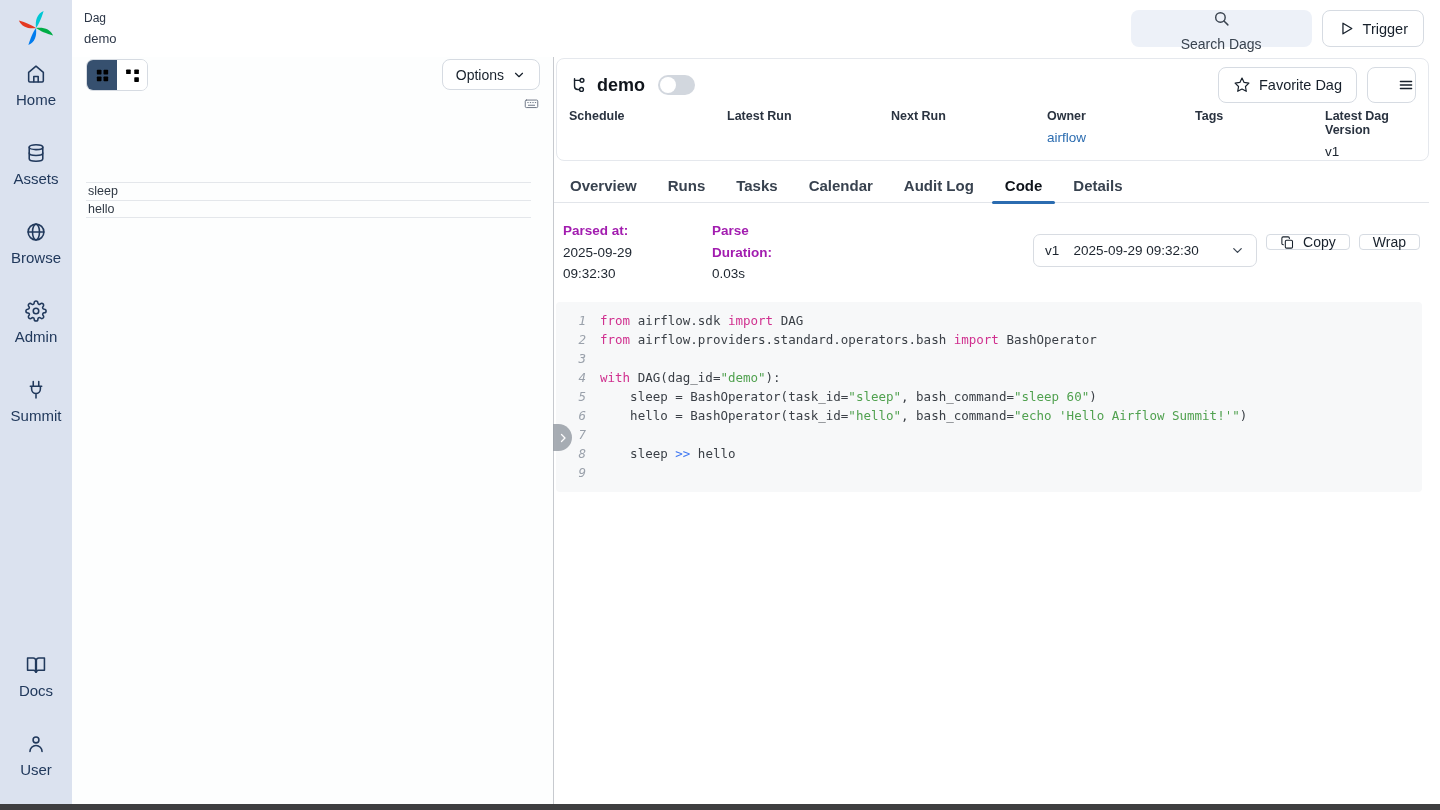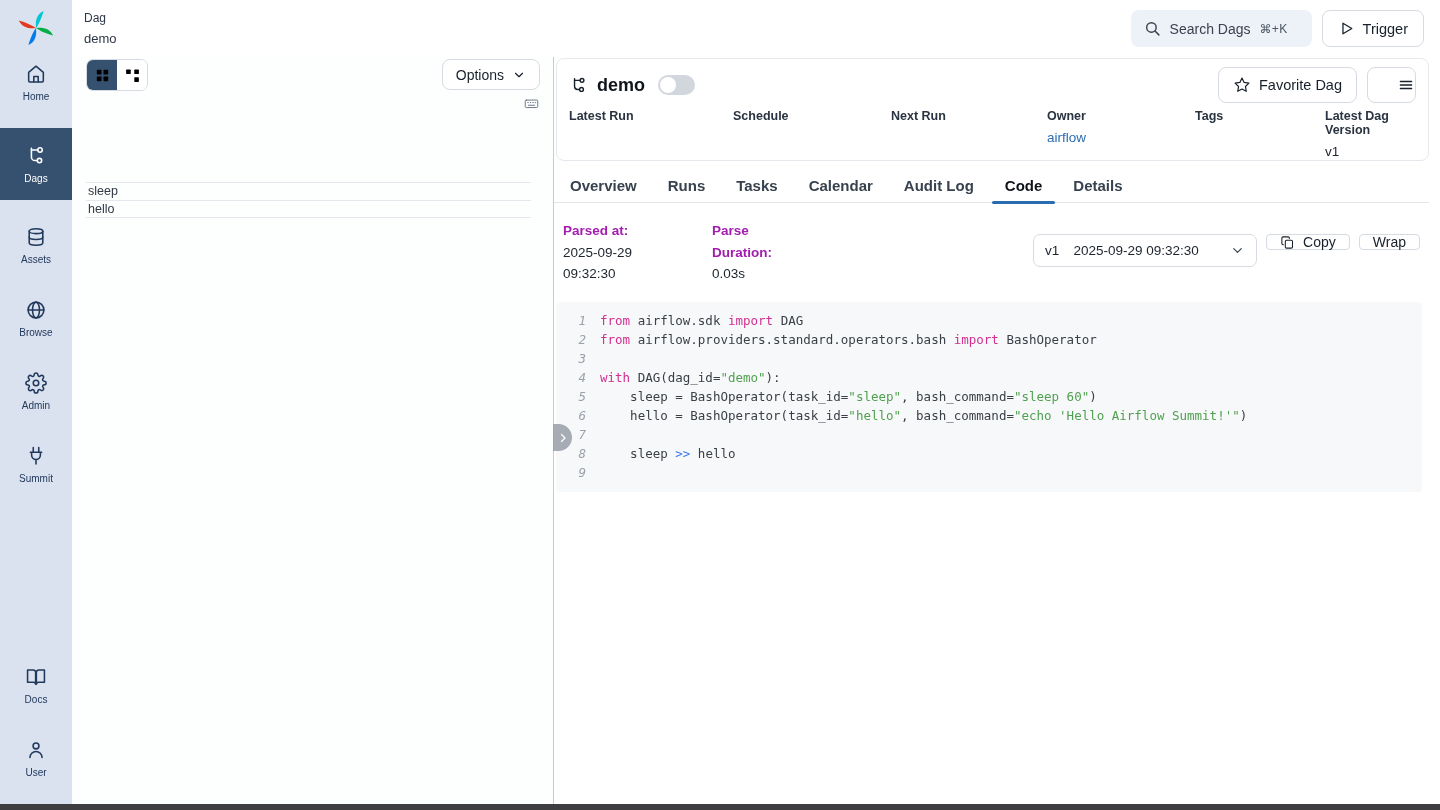--- a/index.html
+++ b/index.html
@@ -7,36 +7,36 @@
     font-family:"Liberation Sans", sans-serif; color:#1a202c; }
   .app { position:relative; width:1440px; height:810px; background:#fff; }
 
   
   .sidebar { position:absolute; left:0; top:0; bottom:6px; width:72px;
     background:var(--side-bg,#dbe2ef); display:flex; flex-direction:column; z-index:5; }
   .logo { width:38px; height:38px; margin:9px auto 8px; }
   .side-nav { display:flex; flex-direction:column; }
   .side-bottom { margin-top:auto; padding-bottom:18px; }
   .nav-item { display:flex; flex-direction:column; align-items:center; gap:6px;
-    padding:8px 0; margin-top:18px; color:#21395c; font-size:10px; cursor:pointer; }
+    padding:8px 0; margin-top:18px; color:#21395c; font-size:15px; cursor:pointer; }
   .side-nav .nav-item:first-child { margin-top:0; }
   .nav-item .icon svg { width:22px; height:22px; display:block; }
   .nav-item.active { background:var(--side-active,#36506f); color:#fff; padding:17px 0 16px; }
 
   .icon { display:inline-flex; align-items:center; justify-content:center; }
   .icon svg { stroke:currentColor; fill:none; stroke-width:1.7; stroke-linecap:round; stroke-linejoin:round; }
 
   
   .topbar { position:absolute; left:72px; right:0; top:0; height:57px; background:#fff; }
   .crumbs { position:absolute; left:12px; top:11px; }
   .crumb { font-size:12px; color:#2d3748; }
   .crumb-page { font-size:13px; color:#2d3748; margin-top:6px; }
   .topbar-right { position:absolute; right:16px; top:10px; display:flex; gap:10px; }
   .search-pill { width:181px; height:37px; background:#edf1f8; border-radius:8px;
-    display:flex; align-items:center; gap:9px; padding:0 13px; color:#39434f; font-size:14px; cursor:pointer; }
+    display:flex; align-items:center; gap:9px; padding:0 13px; color:#39434f; font-size:14px; cursor:pointer;flex-direction:column; }
   .search-pill .icon svg { width:17px; height:17px; stroke-width:2; }
   .shortcut { font-size:12px; color:#4c5663; letter-spacing:.3px; }
   .btn { background:#fff; border:1px solid #d6dbe2; border-radius:8px; display:flex;
     align-items:center; justify-content:flex-end; gap:8px; font-size:14.5px; color:#17202b; cursor:pointer; }
   .trigger-btn { height:37px; padding:0 15px; }
   .trigger-btn .icon svg { width:17px; height:17px; }
 
   
   .left-panel { position:absolute; left:72px; top:57px; width:481px; bottom:6px; background:#fdfefe; }
   .toggle-group { position:absolute; left:14px; top:2px; display:flex; border:1px solid #d6dbe2;
@@ -133,31 +133,20 @@
     <nav class="side-nav side-top">
         <div class="nav-item">
           <span class="icon">
             <svg viewBox="0 0 24 24">
               <path d="M4 10.2 L12 3.5 L20 10.2 V19.4 a1.3 1.3 0 0 1 -1.3 1.3 H5.3 A1.3 1.3 0 0 1 4 19.4 Z"></path>
               <path d="M9.6 20.5 v-5.8 h4.8 v5.8"></path>
             </svg>
           </span>
           <span>Home</span>
         </div>
-        <div class="nav-item active">
-          <span class="icon">
-            <svg viewBox="0 0 24 24">
-              <path d="M7 3.5 V13 a4 4 0 0 0 4 4 h1.7"></path>
-              <path d="M7 5.5 h6.6"></path>
-              <circle cx="16.4" cy="5.5" r="2.4"></circle>
-              <circle cx="15.8" cy="17" r="2.4"></circle>
-            </svg>
-          </span>
-          <span>Dags</span>
-        </div>
         <div class="nav-item">
           <span class="icon">
             <svg viewBox="0 0 24 24">
               <ellipse cx="12" cy="5.6" rx="7.4" ry="2.7"></ellipse>
               <path d="M4.6 5.6 v6.4 c0 1.5 3.3 2.7 7.4 2.7 s7.4 -1.2 7.4 -2.7 V5.6"></path>
               <path d="M4.6 12 v6.4 c0 1.5 3.3 2.7 7.4 2.7 s7.4 -1.2 7.4 -2.7 V12"></path>
             </svg>
           </span>
           <span>Assets</span>
         </div>
@@ -312,26 +301,26 @@
           <button class="btn menu-btn">
             <span class="icon">
               <svg viewBox="0 0 24 24">
                   <path d="M4.5 7.3h15M4.5 12h15M4.5 16.7h15"></path>
                 </svg>
             </span>
           </button>
         </span>
       </div>
       <div class="dag-fields">
+          <div class="dag-field" style="width: 158px;">
+            <div class="f-label">Schedule</div>
+            <div class="f-value"></div>
+          </div>
           <div class="dag-field" style="width: 164px;">
             <div class="f-label">Latest Run</div>
-            <div class="f-value"></div>
-          </div>
-          <div class="dag-field" style="width: 158px;">
-            <div class="f-label">Schedule</div>
             <div class="f-value"></div>
           </div>
           <div class="dag-field" style="width: 156px;">
             <div class="f-label">Next Run</div>
             <div class="f-value"></div>
           </div>
           <div class="dag-field" style="width: 148px;">
             <div class="f-label">Owner</div>
             <div class="f-value link">airflow</div>
           </div>

